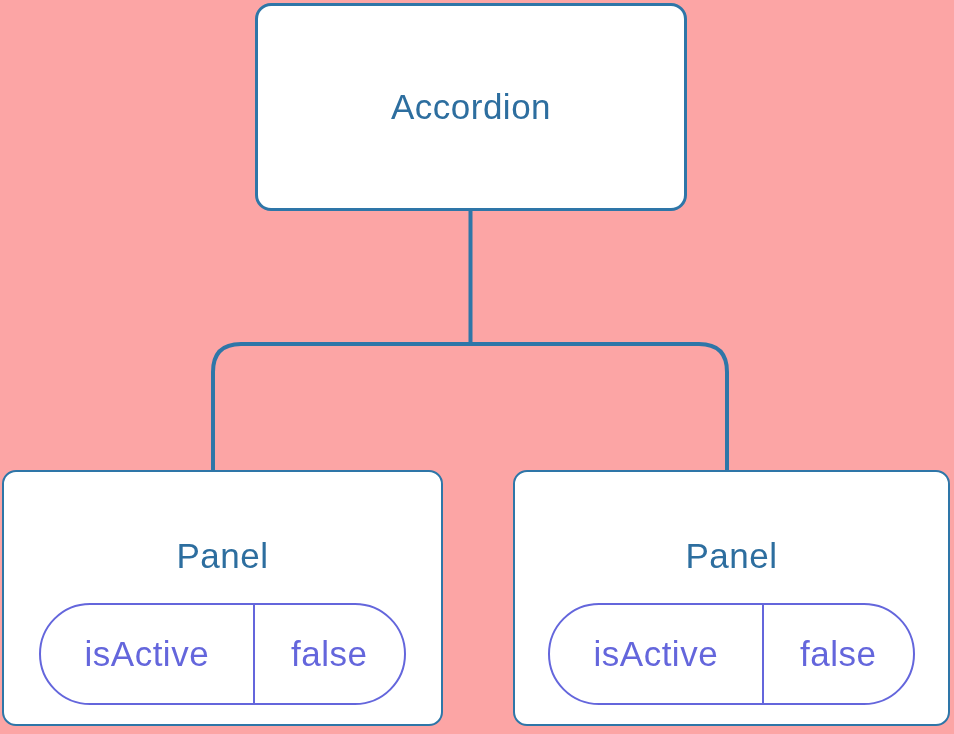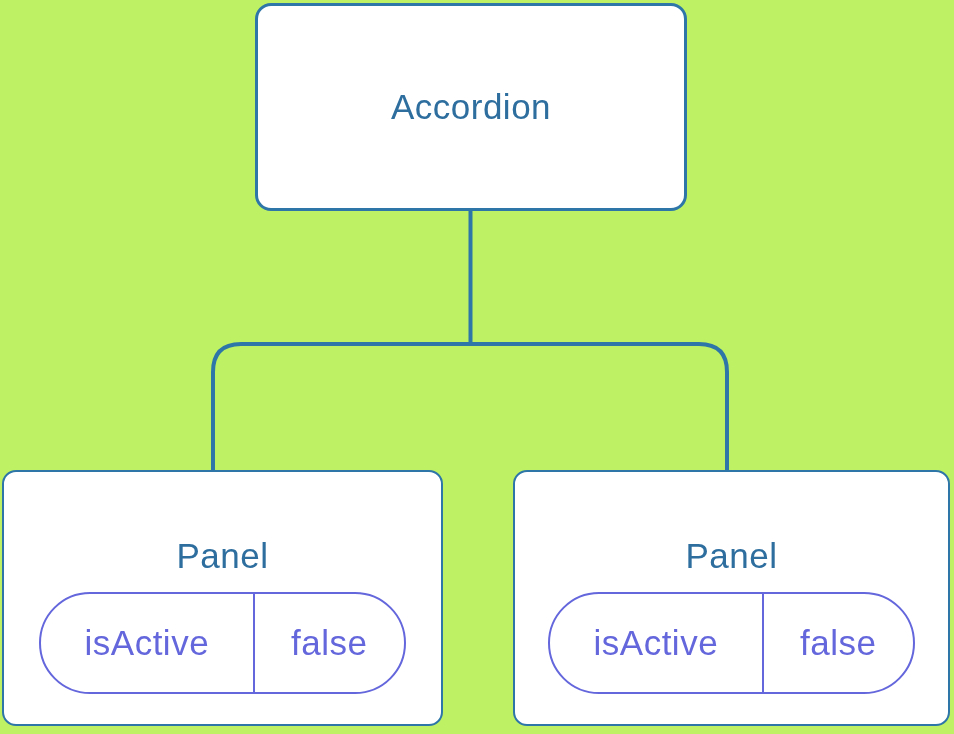--- a/index.html
+++ b/index.html
@@ -2,21 +2,21 @@
 <html><head>
 <meta charset="utf-8">
 <style>
   html, body { margin: 0; padding: 0; }
   body { font-family: "Liberation Sans", sans-serif; }
 
   .stage {
     position: relative;
     width: 954px;
     height: 734px;
-    background: #bef264;
+    background: #fca5a5;
     overflow: hidden;
   }
 
   .connectors {
     position: absolute;
     left: 0; top: 0;
     width: 954px; height: 734px;
   }
   .connectors path {
     fill: none;
@@ -58,21 +58,21 @@
     margin-top: 64px;
     text-align: center;
     font-size: 35px;
     font-weight: 500;
     color: #2D6E9F;
     line-height: 40px;
     letter-spacing: 0.5px;
   }
 
   .pill {
-    margin: 16px auto 0 auto;
+    margin: 27px auto 0 auto;
     width: 367px;
     height: 102px;
     box-sizing: border-box;
     border: 2.5px solid #6466DC;
     border-radius: 60px;
     display: flex;
     overflow: hidden;
     text-align: center;
   }
   .pill-cell {

